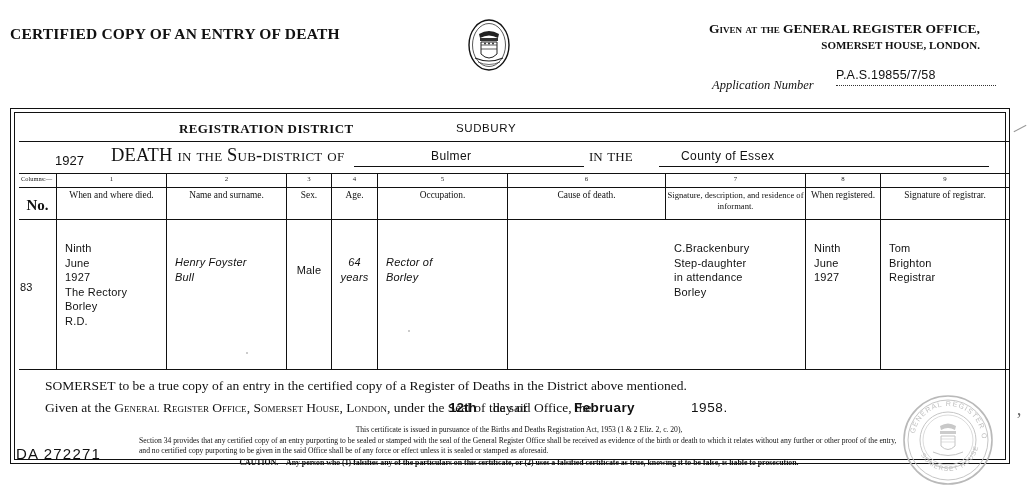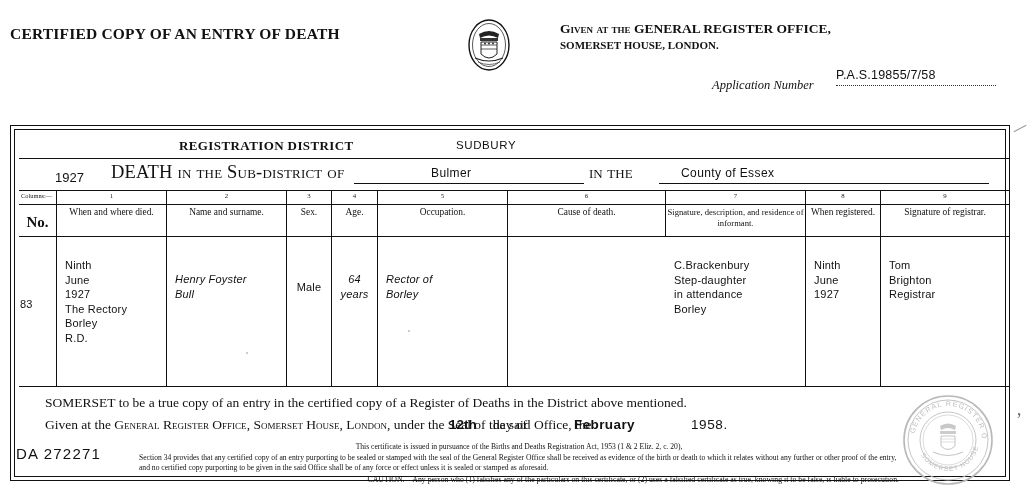--- a/index.html
+++ b/index.html
@@ -41,21 +41,21 @@
     width: 48px;
     height: 54px;
   }
   .crest svg { display: block; }
 
   .hdr-right {
     position: absolute;
     left: 560px;
     top: 20px;
     width: 420px;
-    text-align: left;
+    text-align: right;
     font-size: 14.5px;
     font-weight: bold;
     line-height: 1.35;
   }
   .hdr-right .l1 { font-variant: small-caps; font-size: 13.5px;}
   .hdr-right .l2 { font-variant: small-caps; font-size: 11px;}
 
   .fee-note {
     position: absolute;
     left: 18px;
@@ -94,21 +94,20 @@
 
   
   .frame {
     position: absolute;
     left: 10px;
     top: 108px;
     width: 1000px;
     height: 356px;
     border: 1.6px solid #111;
     box-sizing: border-box;
-    margin-top: 17px;
   }
   .frame-inner {
     position: absolute;
     left: 3px;
     top: 3px;
     right: 3px;
     bottom: 3px;
     border: 0.8px solid #111;
     box-sizing: border-box;
   }
@@ -358,22 +357,22 @@
     text-align: left;
     color: #111;
   }
   .fineprint .ctr { text-align: center; display: block; }
   .caution {
     position: absolute;
     left: 120px;
     top: 88px;
     width: 760px;
     font-size: 7.8px;
-    text-align: right;
-    font-weight: normal;
+    text-align: center;
+    font-weight: bold;
   }
   .caution .lead { font-variant: small-caps; }
 
   .serial {
     position: absolute;
     left: 16px;
     top: 445px;
     font-size: 15px;
     font-family: "Liberation Sans", sans-serif;
     letter-spacing: 1.2px;

